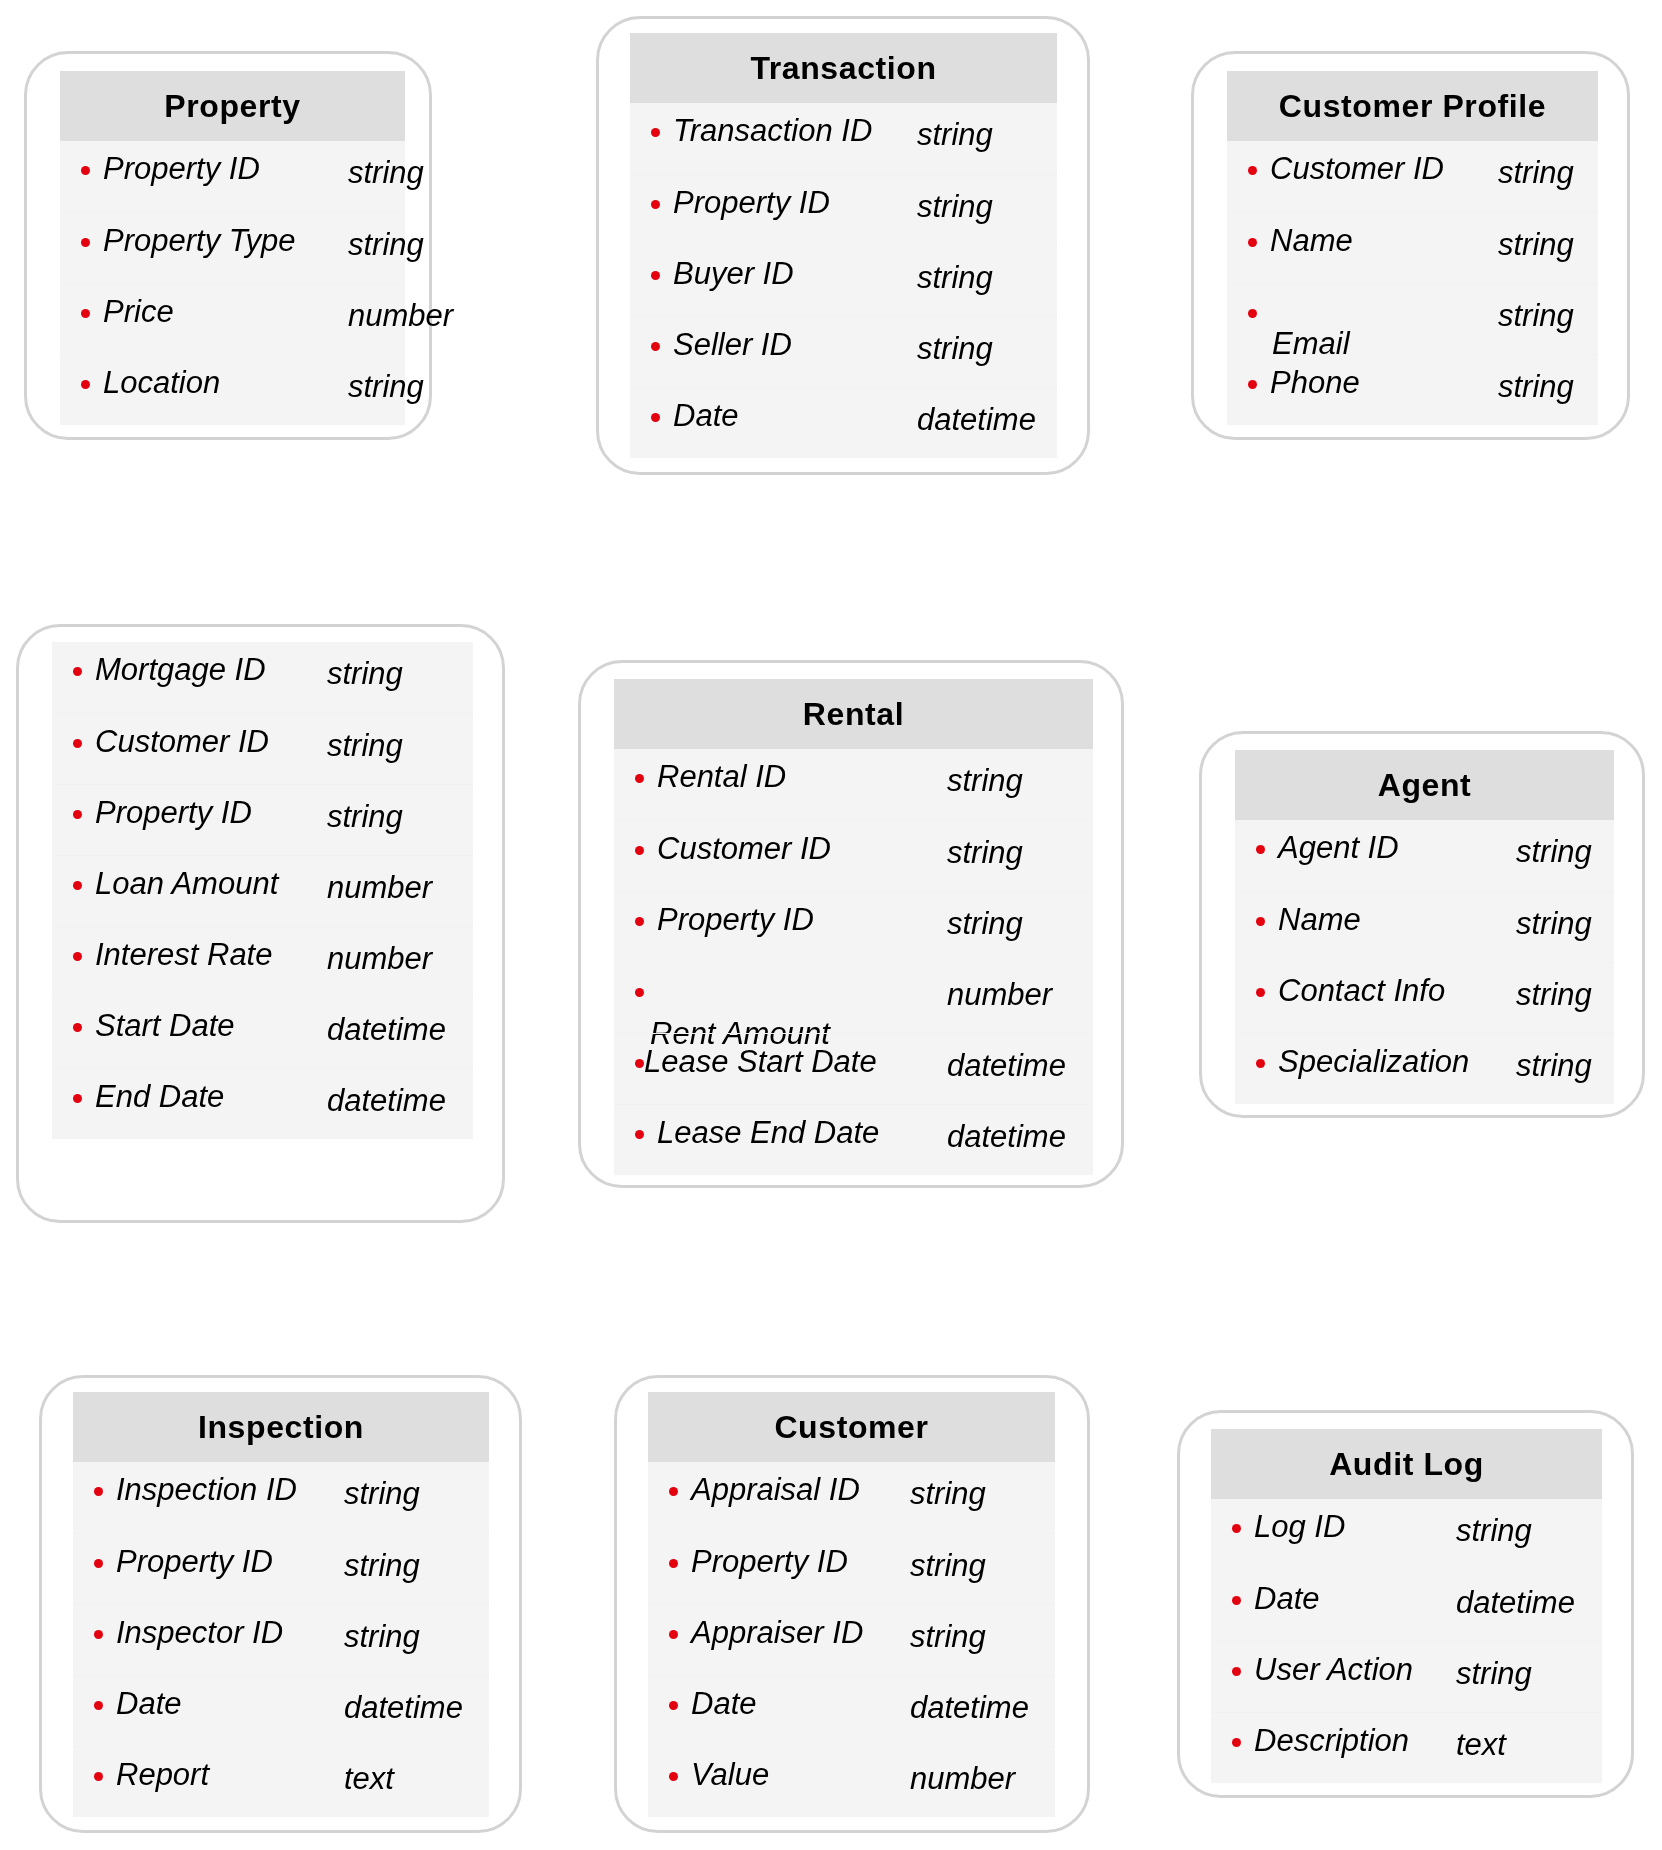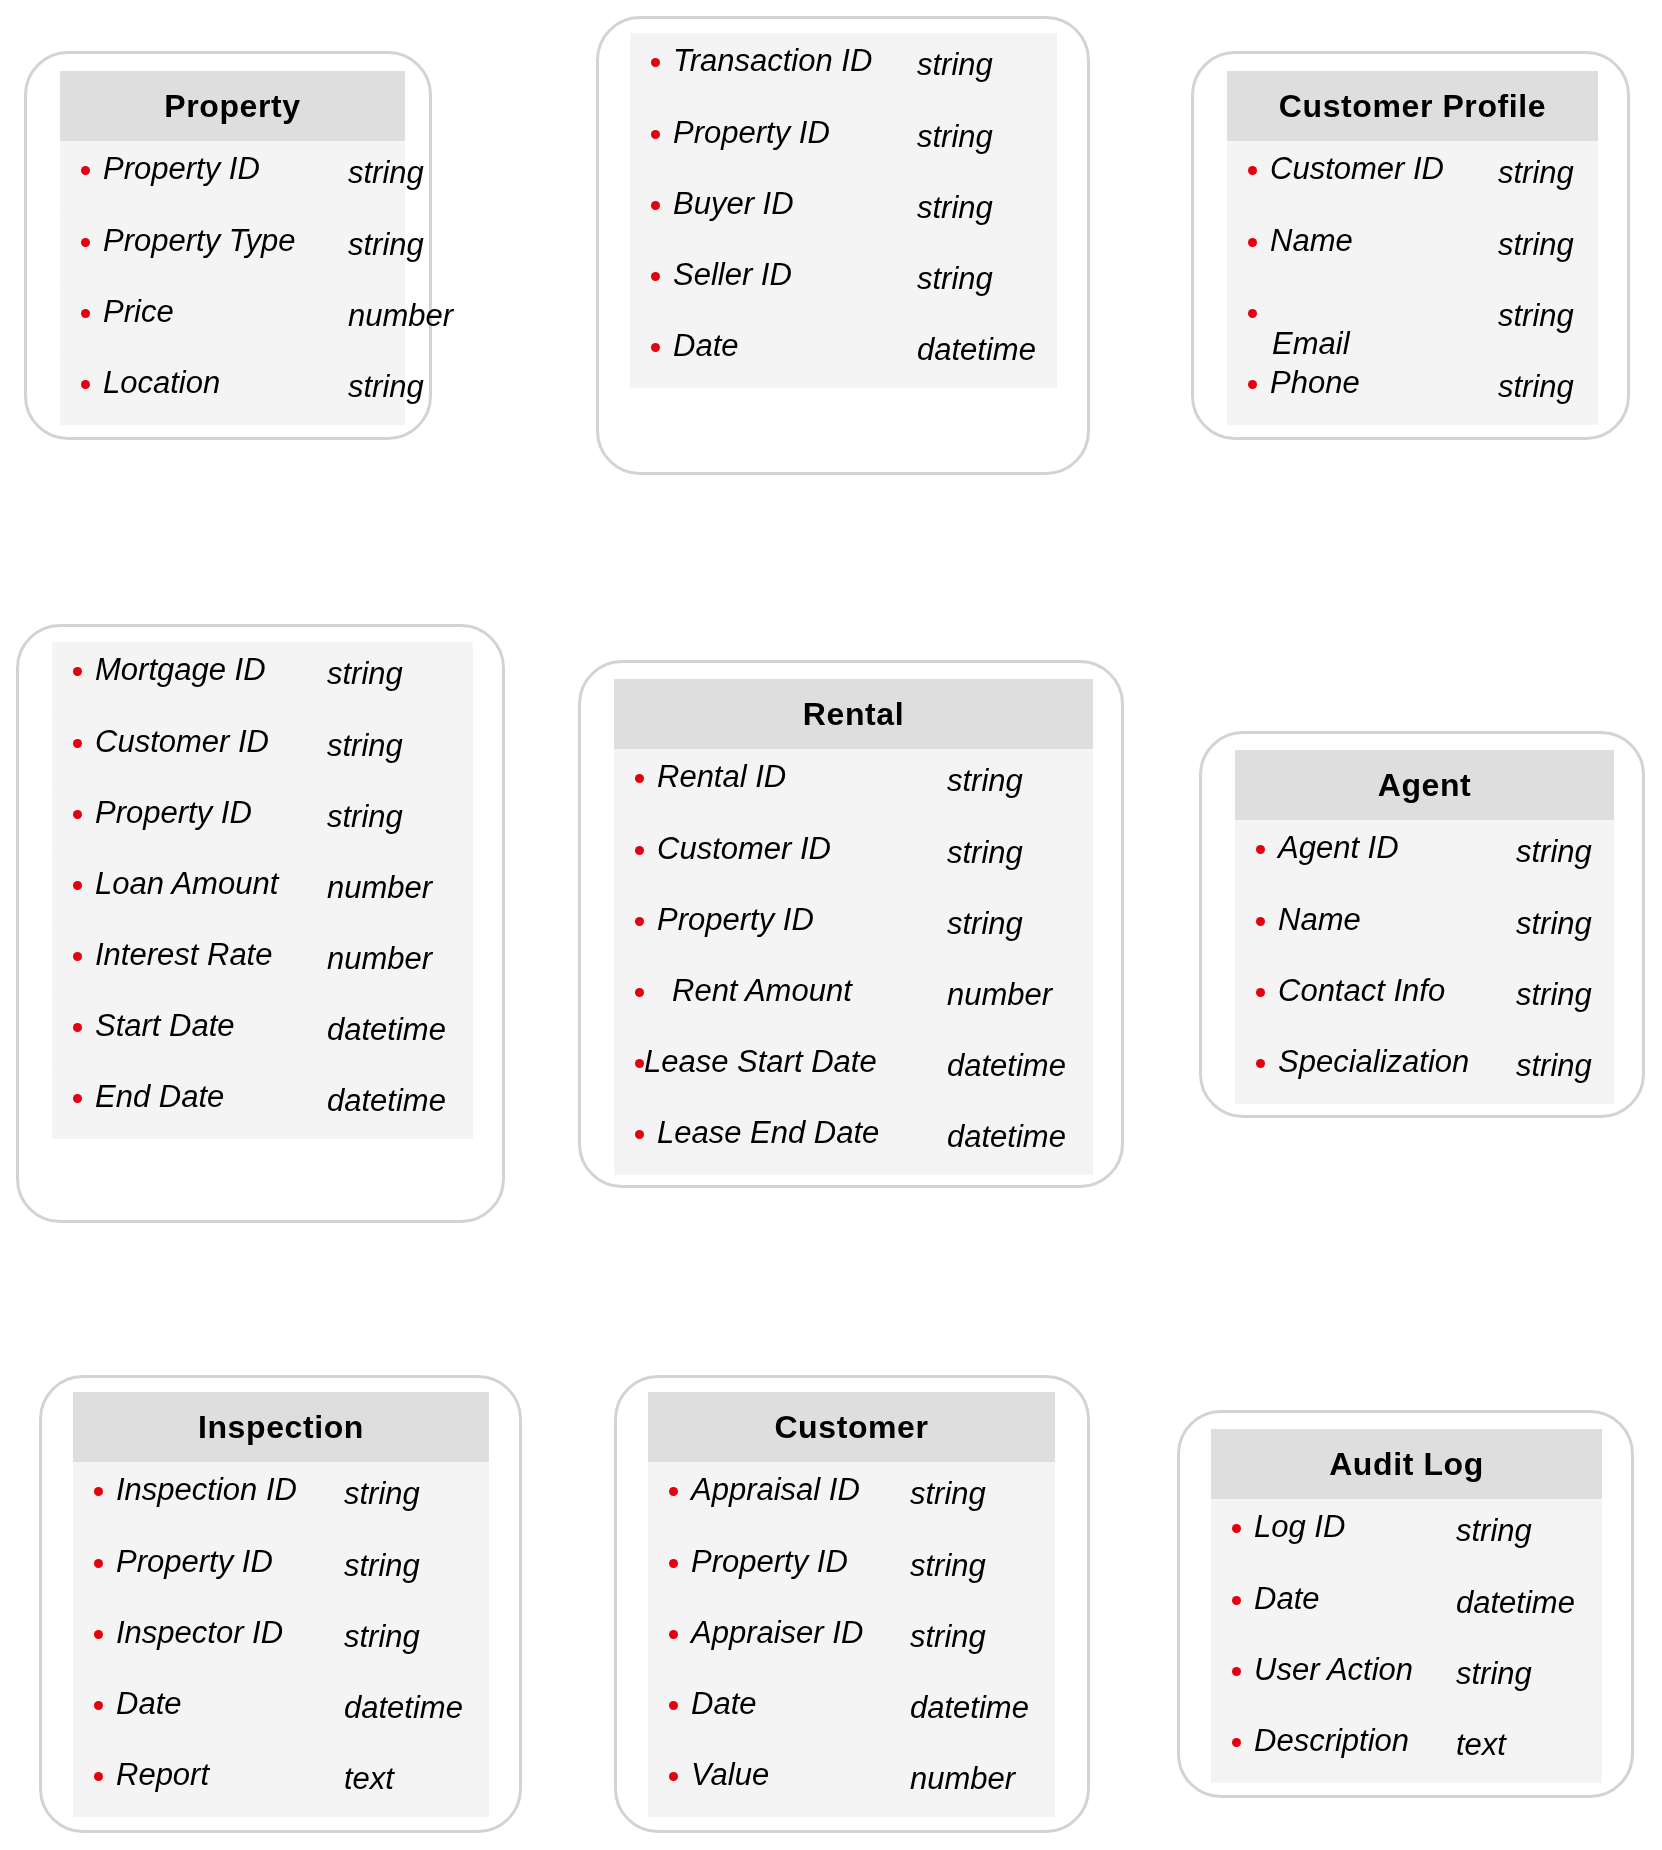--- a/index.html
+++ b/index.html
@@ -44,20 +44,21 @@
         </div>
         <div class="attr-row">
           <span class="bullet"></span>
           <span class="attr-name" style="left: 43px;">Location</span>
           <span class="attr-type" style="left: 288px;">string</span>
         </div>
       </div>
     </div>
     <div class="entity-frame" style="left: 596px; top: 16px; width: 494px; height: 459px;"></div>
     <div class="entity-table" style="left: 630px; top: 33px; width: 427px;">
+      <div class="entity-header">Transaction</div>
       <div class="entity-body">
         <div class="attr-row">
           <span class="bullet"></span>
           <span class="attr-name" style="left: 43px;">Transaction ID</span>
           <span class="attr-type" style="left: 287px;">string</span>
         </div>
         <div class="attr-row">
           <span class="bullet"></span>
           <span class="attr-name" style="left: 43px;">Property ID</span>
           <span class="attr-type" style="left: 287px;">string</span>
@@ -159,21 +160,21 @@
           <span class="attr-name" style="left: 43px;">Customer ID</span>
           <span class="attr-type" style="left: 333px;">string</span>
         </div>
         <div class="attr-row">
           <span class="bullet"></span>
           <span class="attr-name" style="left: 43px;">Property ID</span>
           <span class="attr-type" style="left: 333px;">string</span>
         </div>
         <div class="attr-row">
           <span class="bullet"></span>
-          <span class="attr-name" style="left: 58px;">Rent Amount</span>
+          <span class="attr-name" style="left: 36px; margin-top: 43px;">Rent Amount</span>
           <span class="attr-type" style="left: 333px;">number</span>
         </div>
         <div class="attr-row">
           <span class="bullet"></span>
           <span class="attr-name" style="left: 30px;">Lease Start Date</span>
           <span class="attr-type" style="left: 333px;">datetime</span>
         </div>
         <div class="attr-row">
           <span class="bullet"></span>
           <span class="attr-name" style="left: 43px;">Lease End Date</span>

